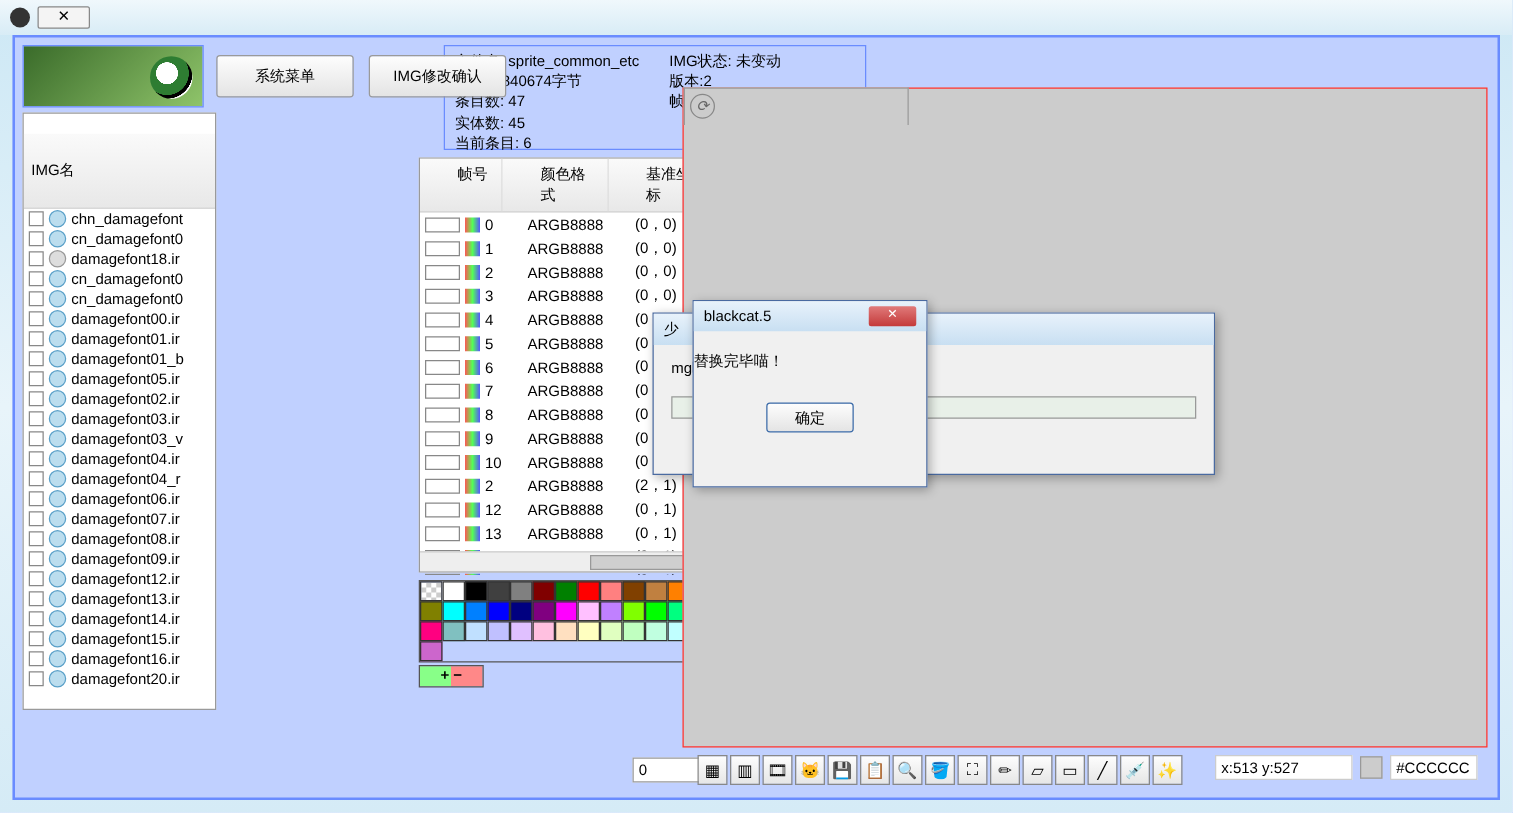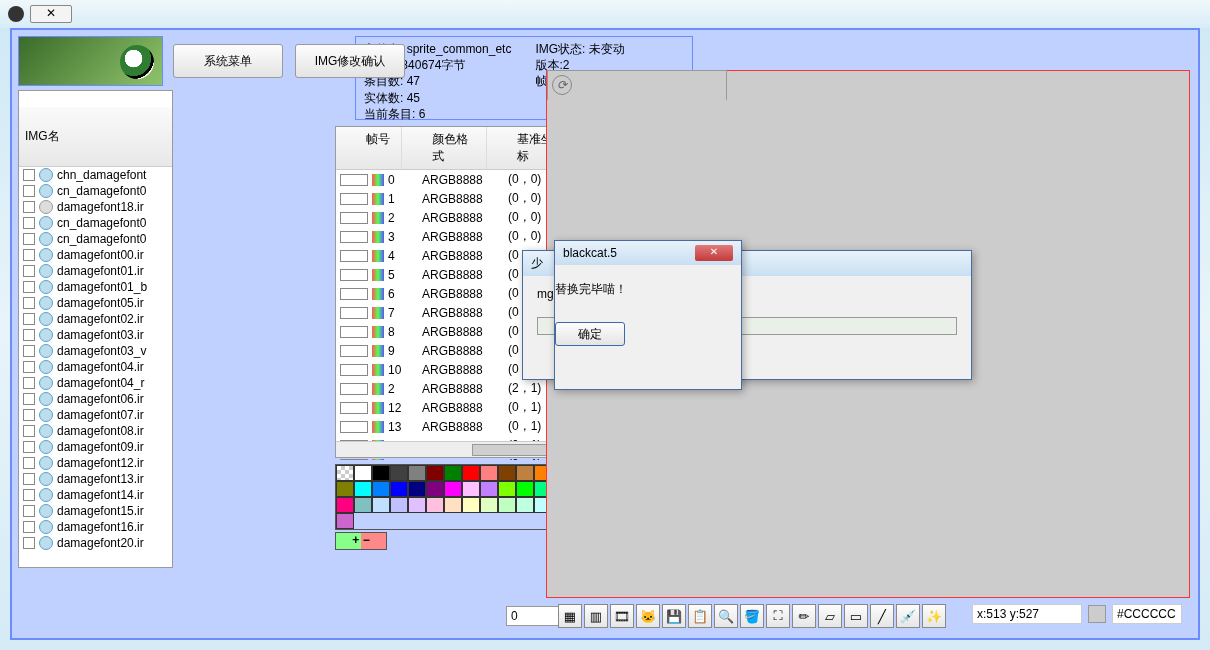--- a/index.html
+++ b/index.html
@@ -460,21 +460,21 @@
     </div>
   </div>
 
   <div class="dlg" style="left:522px; top:210px; width:188px; height:150px;margin-left:20px;">
     <div class="dtitle">
       <span>blackcat.5</span>
       <span class="dx">✕</span>
     </div>
     <div class="body" style="text-align:left">
       <div style="margin:16px 0 24px">替换完毕喵！</div>
-      <div style="text-align:left">
+      <div style="text-align:center">
         <div class="btn" style="height:24px;padding:0 22px;display:inline-flex;border:1px solid #3a6aa8">确定</div>
       </div>
     </div>
   </div>
 
   <div style="position:absolute;left:494px;bottom:12px">
     <input class="spin" value="0" style="">
   </div>
 
   <div class="toolbar" id="toolbar">

